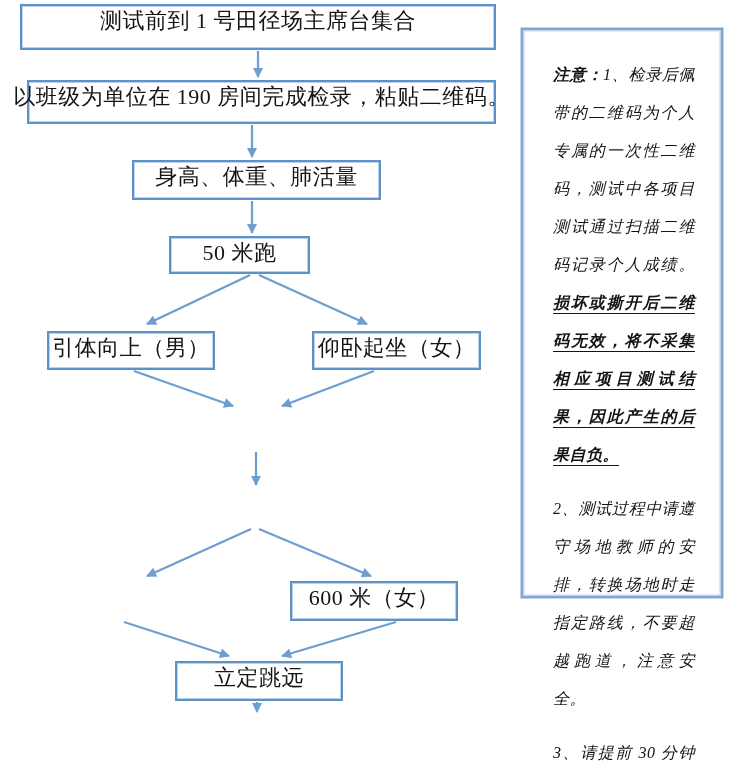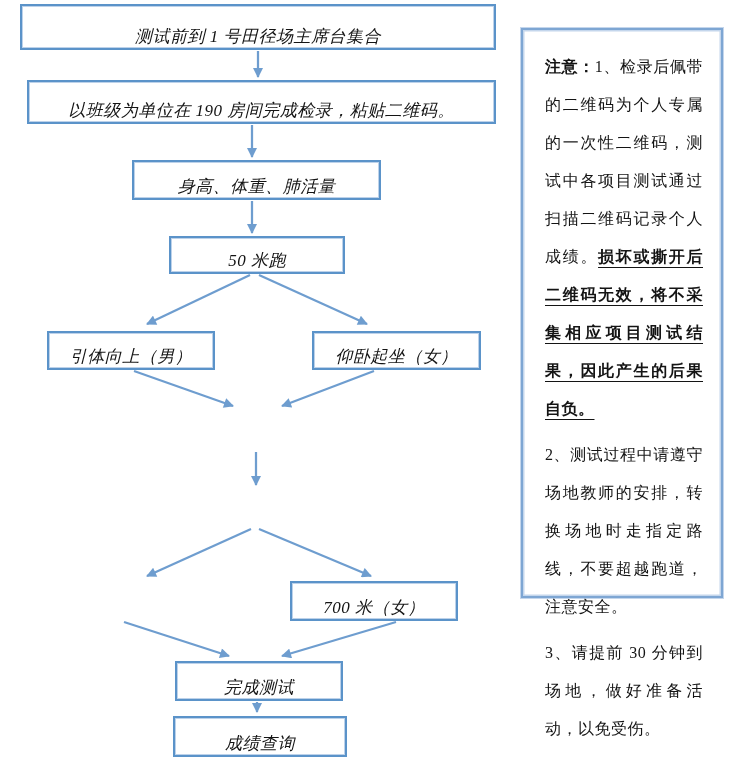--- a/index.html
+++ b/index.html
@@ -11,51 +11,51 @@
     color:var(--text,#141414);
     overflow:hidden;
   }
   
   .node{
     position:absolute;
     box-sizing:border-box;
     border:2px solid var(--box-border,#5b93c9);
     box-shadow:inset 0 0 0 1px var(--box-border-inner,#bdd2ea);
     background:#ffffff;
-    display:flex;align-items:flex-end;justify-content:center;
-    font-size:17px;
+    display:flex;align-items:flex-start;justify-content:center;
+    font-size:22px;
     letter-spacing:0.5px;
     white-space:nowrap;
     z-index:2;
-    font-style:italic;
   }
   
   svg.arrows{position:absolute;left:0;top:0;z-index:1;}
   svg.arrows line{
     stroke:var(--arrow,#6e9dcf);
     stroke-width:2.25;
   }
   svg.arrows .arrowhead{fill:var(--arrow,#6e9dcf);}
   
   .note{
     position:absolute;
     left:521px;top:28px;width:202px;height:570px;
     box-sizing:border-box;
     border:2px solid var(--note-border,#7ea6d3);
     box-shadow:inset 0 0 0 1.5px var(--note-border-inner,#c4d6ec),0 0 0 1px var(--note-border-inner,#c4d6ec);
     background:#ffffff;
     padding:10px 10px 0 14px;
     z-index:2;
   }
   .note p{
-    margin:8px;
+    margin:16px;
     font-size:16px;
     line-height:38px;
     letter-spacing:0.5px;
     text-align:justify;
+    font-style:italic;
   }
   .note .note-title{font-weight:bold;}
   .note .warning{
     font-weight:bold;
     text-decoration:underline;
     text-underline-offset:5px;
   }
 </style>
 </head>
 <body>
@@ -88,46 +88,43 @@
   </div>
 
   <div class="node" style="left:27px;top:80px;width:469px;height:44px">
     <span>以班级为单位在 190 房间完成检录，粘贴二维码。</span>
   </div>
 
   <div class="node" style="left:132px;top:160px;width:249px;height:40px">
     <span>身高、体重、肺活量</span>
   </div>
 
-  <div class="node" style="left:169px;top:236px;width:176px;height:38px">
+  <div class="node" style="left:169px;top:236px;width:141px;height:38px">
     <span>50 米跑</span>
   </div>
 
   <div class="node" style="left:312px;top:331px;width:169px;height:39px">
     <span>仰卧起坐（女）</span>
   </div>
 
   <div class="node" style="left:47px;top:331px;width:168px;height:39px">
     <span>引体向上（男）</span>
   </div>
 
 
 
 
   <div class="node" style="left:290px;top:581px;width:168px;height:40px">
-    <span>700 米（女）</span>
+    <span>600 米（女）</span>
   </div>
 
   <div class="node" style="left:175px;top:661px;width:168px;height:40px">
-    <span>完成测试</span>
+    <span>立定跳远</span>
   </div>
 
-  <div class="node" style="left:173px;top:716px;width:174px;height:41px">
-    <span>成绩查询</span>
-  </div>
 
   <div class="note">
     <p><span class="note-title">注意：</span><span>1、检录后佩带的二维码为个人专属的一次性二维码，测试中各项目测试通过扫描二维码记录个人成绩。</span><span class="warning">损坏或撕开后二维码无效，将不采集相应项目测试结果，因此产生的后果自负。</span></p>
     <p>2、测试过程中请遵守场地教师的安排，转换场地时走指定路线，不要超越跑道，注意安全。</p>
     <p>3、请提前 30 分钟到场地，做好准备活动，以免受伤。</p>
   </div>
 
 </div>
 
 </body></html>

